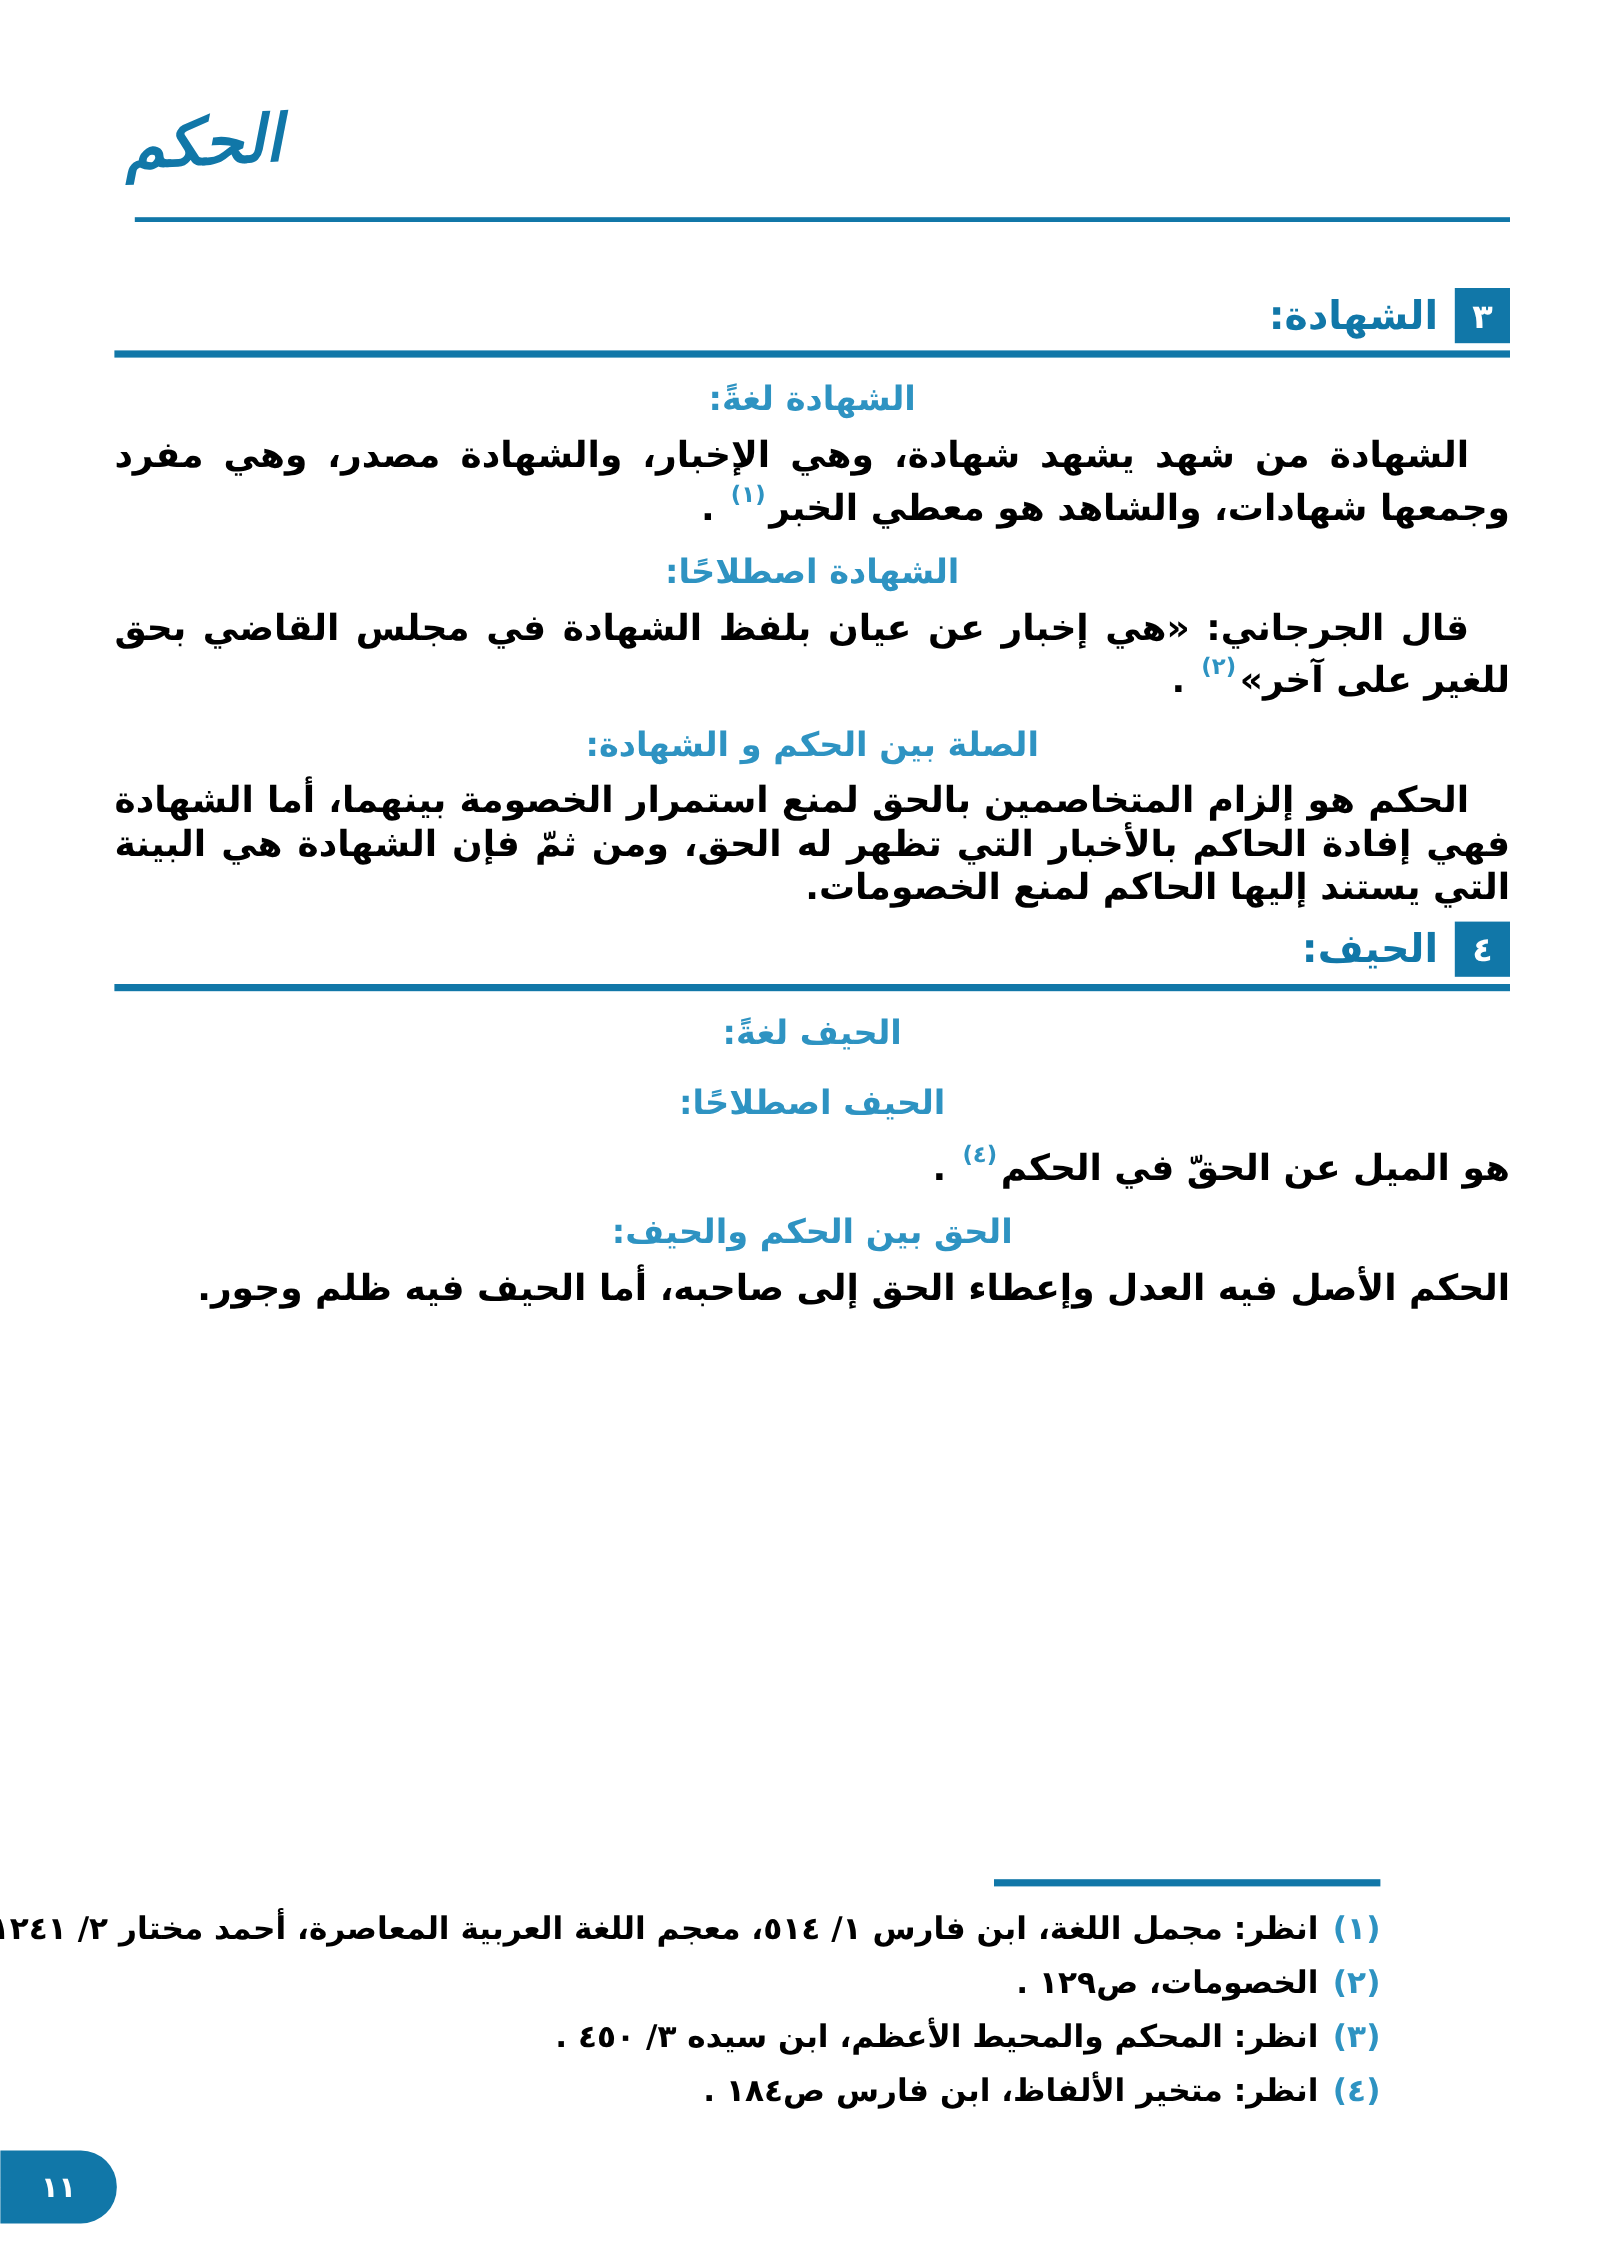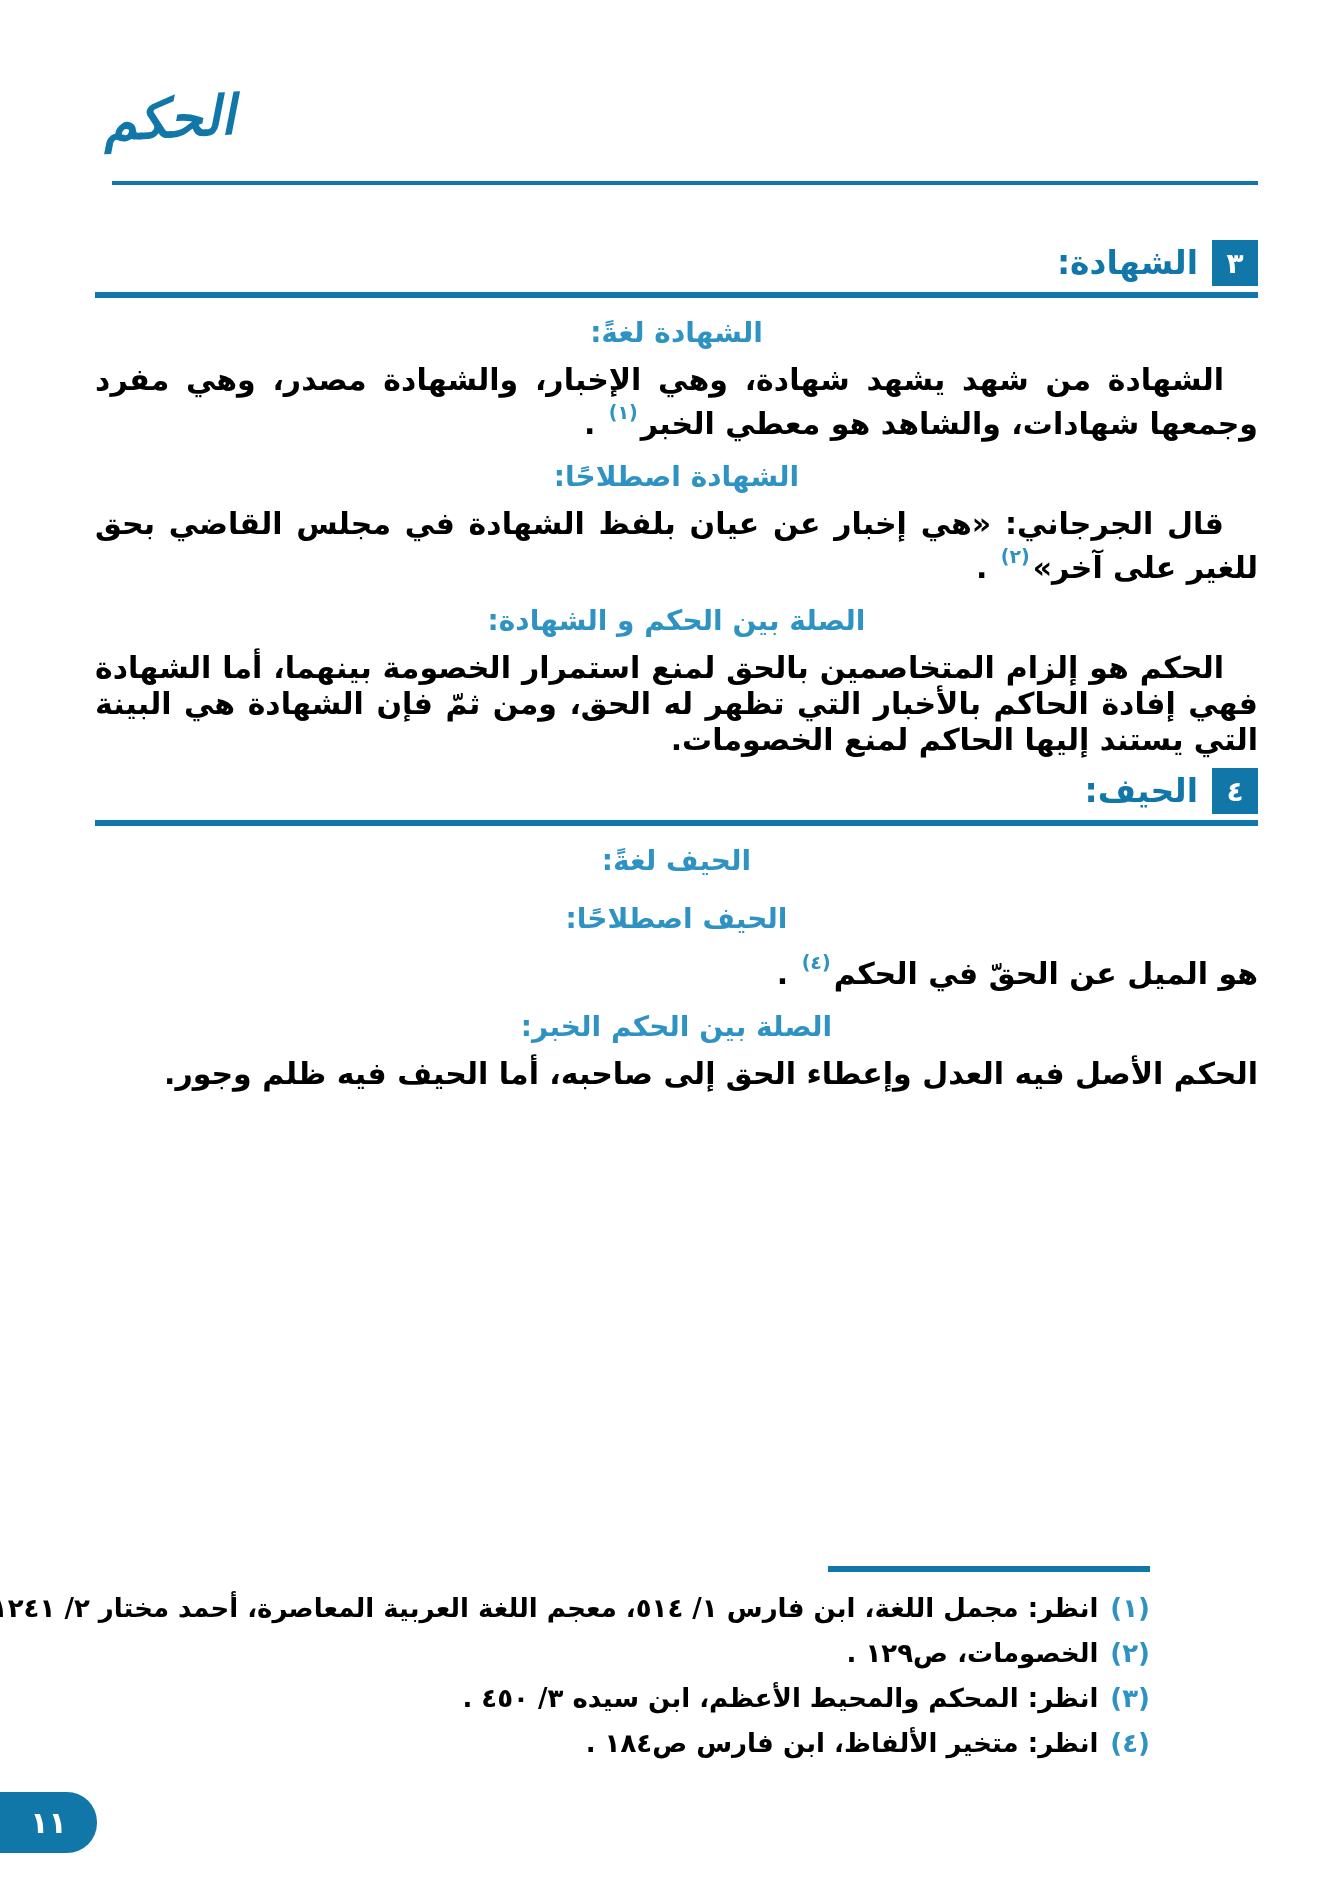--- a/index.html
+++ b/index.html
@@ -70,21 +70,21 @@
   .footnote{
     font-size:26px;font-weight:bold;color:#000;
     line-height:45px;text-align:right;white-space:nowrap;
   }
   .fn-num{color:var(--heading);margin-left:12px;}
   
   .page-tab{
     position:absolute;left:0;top:1792px;width:97px;height:61px;
     background:var(--blue);
     border-radius:0 30px 30px 0;
-    color:#fff;font-size:30px;font-weight:bold;
+    color:#fff;font-size:24px;font-weight:bold;
     display:flex;align-items:center;justify-content:center;
     direction:ltr;
   }
   .website{
     position:absolute;left:131px;top:1802px;
     color:var(--blue);font-size:30px;direction:ltr;letter-spacing:1px;
   }
 </style>
 </head>
 <body>
@@ -122,21 +122,21 @@
     </div>
     <div class="sec-rule"></div>
 
     <div class="subheading">الحيف لغةً:</div>
 
 
     <div class="subheading">الحيف اصطلاحًا:</div>
 
     <p class="para"><span>هو الميل عن الحقّ في الحكم</span><sup class="ref">(٤)</sup><span> .</span></p>
 
-    <div class="subheading">الصلة بين الحكم الخبر:</div>
+    <div class="subheading">الحق بين الحكم والحيف:</div>
 
     <p class="para"><span>الحكم الأصل فيه العدل وإعطاء الحق إلى صاحبه، أما الحيف فيه ظلم وجور.</span></p>
 
   </div>
 
   <div class="footnotes">
     <div class="fn-rule"></div>
 
     <div class="footnote"><span class="fn-num">(١)</span><span class="fn-text">انظر: مجمل اللغة، ابن فارس ١/ ٥١٤، معجم اللغة العربية المعاصرة، أحمد مختار ٢/ ١٢٤١ .</span></div>
 

